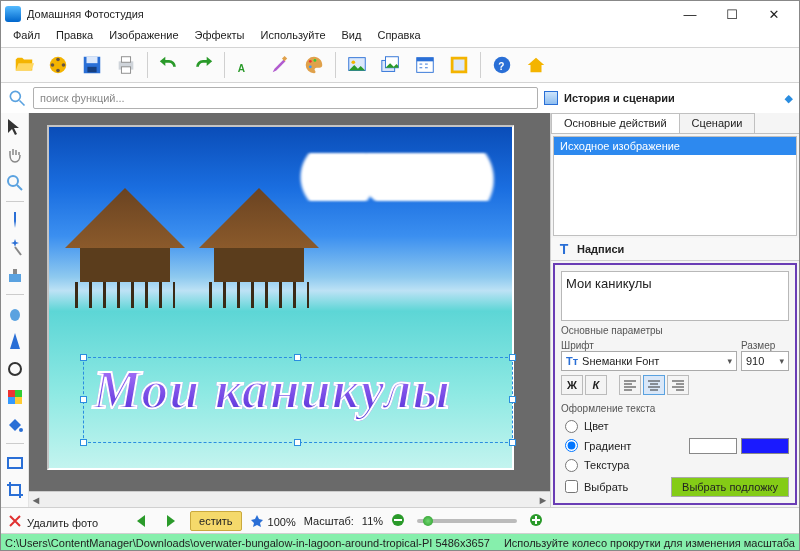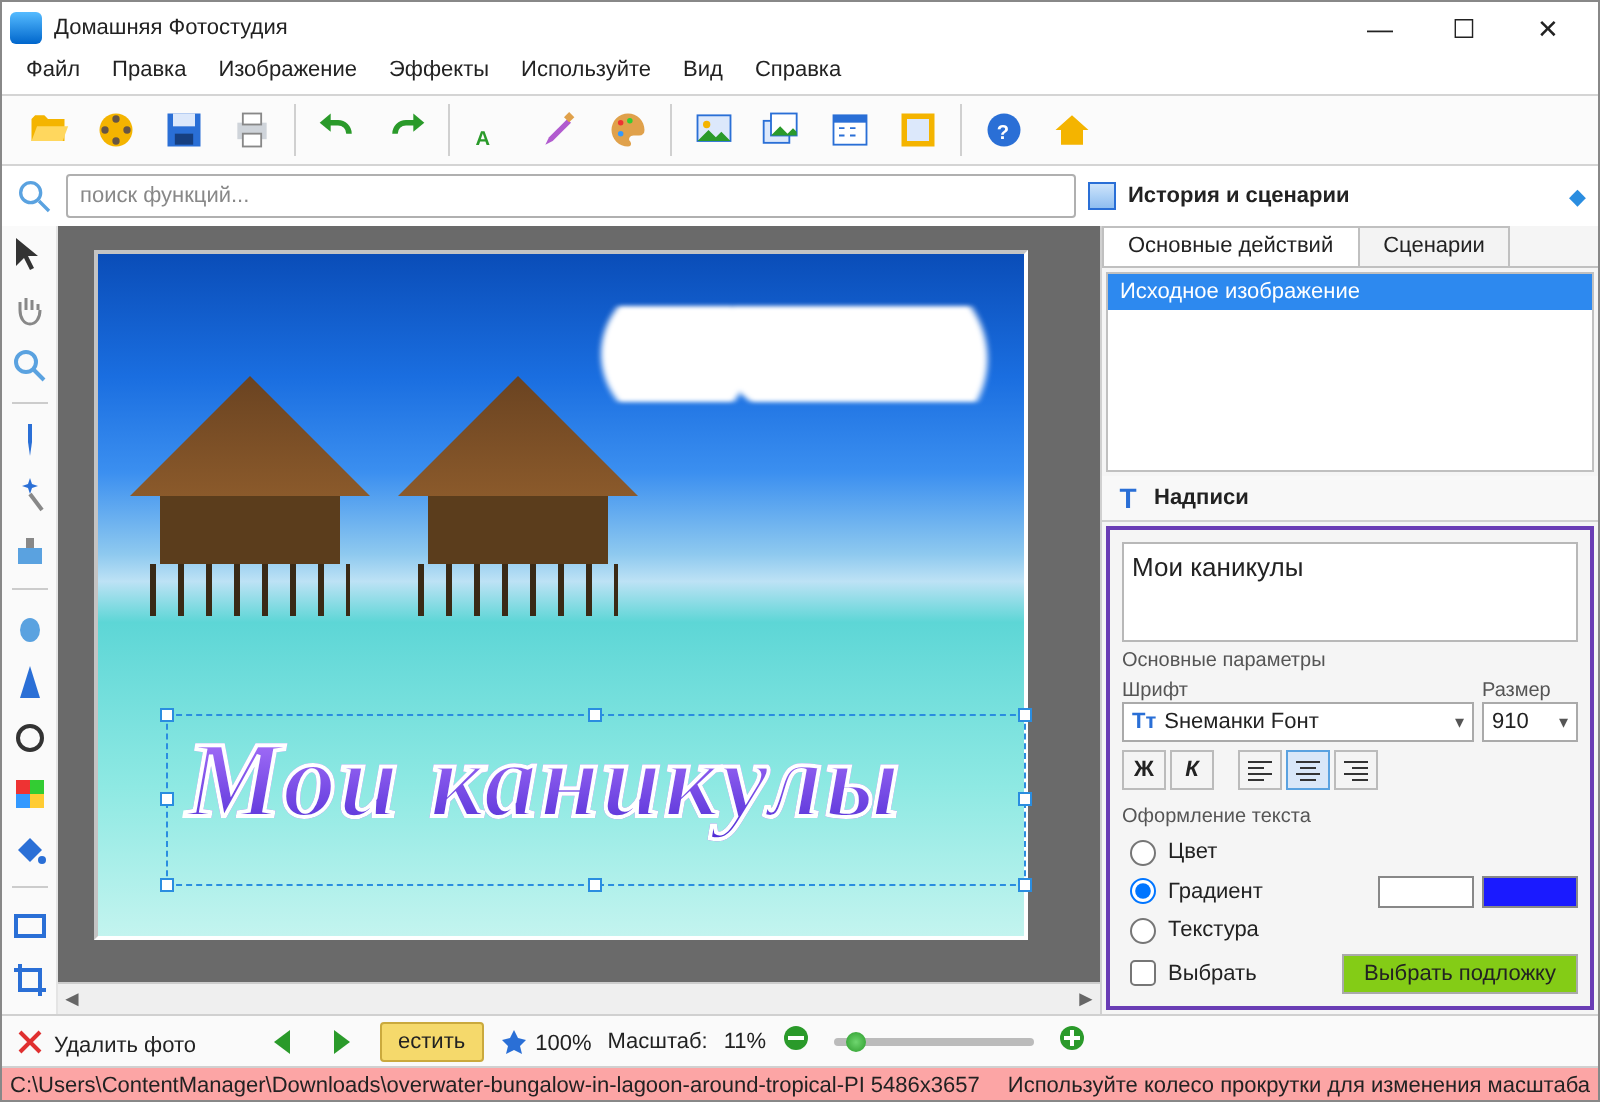--- a/index.html
+++ b/index.html
@@ -61,21 +61,21 @@
 .radios label{display:flex;align-items:center;gap:6px}
 .colorprev{width:48px;height:16px;border:1px solid #888;background:#fff}
 .colorprev.blue{background:#1a1aff}
 .btn2{height:20px;border:1px solid #aaa;background:#84cc16;padding:0 10px}
 .bottombar{height:26px;border-top:1px solid #d0d0d0;display:flex;align-items:center;padding:0 6px;gap:8px;background:#fafafa}
 .bottombar .del{display:flex;align-items:flex-end;gap:4px}
 .arrb{width:20px;height:16px;display:flex;align-items:center;justify-content:center}
 .yellowbtn{height:20px;background:#f5d96b;border:1px solid #caa93d;padding:0 8px;border-radius:2px}
 .slider{flex:0 0 100px;height:4px;background:#bbb;border-radius:2px;position:relative;margin:0 4px}
 .slider .knob{width:10px;height:10px;background:radial-gradient(#6fd66f,#2a9a2a);border-radius:50%;position:absolute;top:-3px}
-.status{height:18px;border-top:1px solid #d0d0d0;display:flex;align-items:center;padding:0 4px;background:#fca5a5;font-size:10px;color:#333}
+.status{height:18px;border-top:1px solid #d0d0d0;display:flex;align-items:center;padding:0 4px;background:#86efac;font-size:10px;color:#333}
 .status .r{margin-left:auto}
 .dropicon{margin-left:auto;font-size:9px;color:#555}
 .pin{margin-left:auto;color:#2a8de0}
 input[type=radio],input[type=checkbox]{margin:0}
 </style>
 </head>
 <body>
 
 <div class="titlebar">
   <div class="icon"></div>

